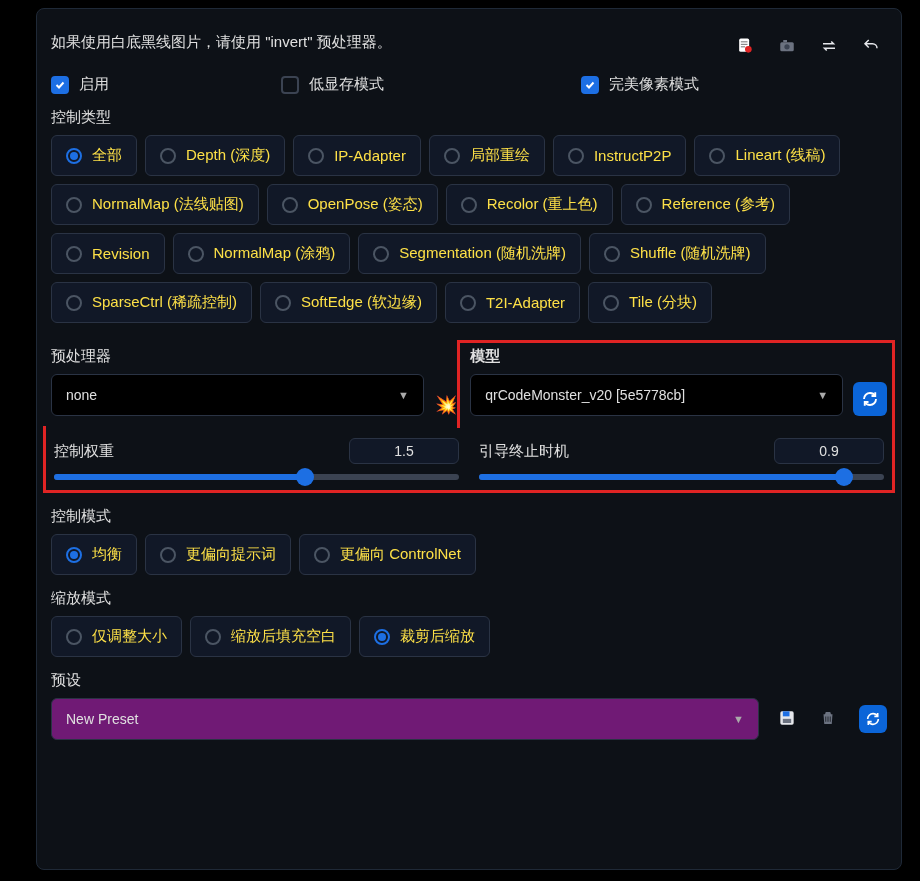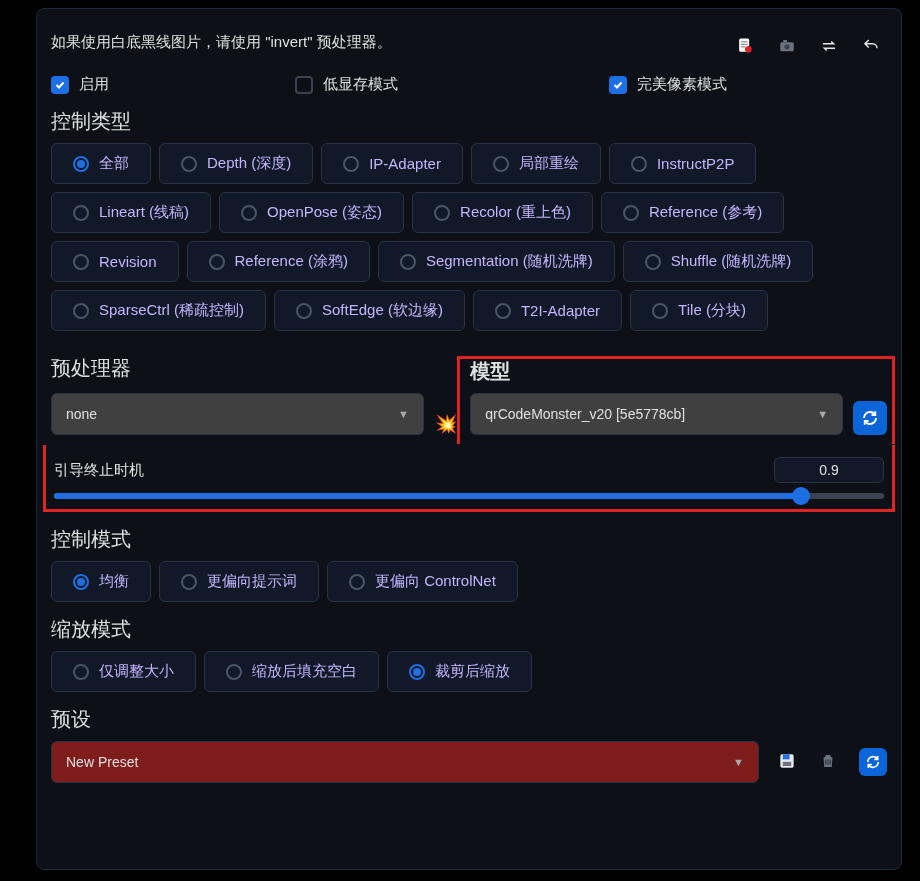--- a/index.html
+++ b/index.html
@@ -25,64 +25,64 @@
   display: flex;
   justify-content: space-between;
   align-items: flex-start;
   margin-bottom: 14px;
   padding-top: 16px;
 }
 .hint-text { color: #e0e0e0; font-size: 15px; }
 .top-icons { display: flex; gap: 22px; margin-top: 4px; margin-right: 6px;}
 .top-icons .ticon { width: 20px; height: 18px; display: flex; align-items: center; justify-content: center; cursor: pointer; }
 
-.check-row { display: flex; gap: 24px; margin: 20px 0 8px 0; text-align: center; }
+.check-row { display: flex; gap: 10px; margin: 20px 0 8px 0; text-align: center; }
 .check-item { display: flex; align-items: center; gap: 10px; font-size: 15px; }
 .chk {
   width: 18px; height: 18px;
   border: 2px solid #3b4352;
   border-radius: 4px;
   background: #0d1117;
   display: flex; align-items: center; justify-content: center;
   cursor: pointer;
 }
 .chk.on { background: #1d6fe3; border-color: #1d6fe3; }
 .chk.on svg { display: block; }
 .chk svg { display: none; }
 
-.section-label { font-size: 20px; margin: 14px 0 8px 0; }
+.section-label { font-size: 15px; margin: 14px 0 8px 0; }
 
 .radio-wrap { display: flex; flex-wrap: wrap; gap: 8px; }
 .radio-btn {
   border: 1px solid #2a3344;
   border-radius: 6px;
-  padding: 10px 21px;
+  padding: 10px 14px;
   display: flex; align-items: center; gap: 10px;
   background: #111827;
-  color: #c4b5fd;
+  color: #fde047;
   cursor: pointer;
   font-size: 15px;
 }
 .radio-dot {
   width: 16px; height: 16px; border-radius: 50%;
   border: 2px solid #4b5563;
   display: flex; align-items: center; justify-content: center;
 }
 .radio-btn.selected .radio-dot { border-color: #1d6fe3; }
 .radio-btn.selected .radio-dot::after {
   content: ""; width: 8px; height: 8px; border-radius: 50%; background: #1d6fe3;
 }
 
 .hl-red { border: 3px solid #e02424; padding: 6px 8px 10px 8px; }
 .hl-red.bottom { border-top: none; padding-top:12px; }
 
 .row-two { display: flex; gap: 10px; align-items: flex-end; }
 .col { flex: 1; }
 .dropdown {
-  background: #404040;
+  background: #000000;
   border: 1px solid #2a3344;
   border-radius: 6px;
   padding: 12px 14px;
   display: flex; justify-content: space-between; align-items: center;
   cursor: pointer;
   text-align: right;
 }
 .caret { color: #aaa; font-size: 11px; }
 .explode { font-size: 18px; padding: 0 2px; }
 .refresh-btn {
@@ -120,21 +120,21 @@
   position: absolute; top: 50%;
   transform: translate(-50%, -50%);
   width: 18px; height: 18px;
   background: #1d6fe3; border-radius: 50%;
   cursor: pointer;
 }
 
 .preset-row { display: flex; align-items: center; gap: 18px; margin-top: 6px; }
 .preset-select {
   flex: 1;
-  background: #7f1d1d;
+  background: #701a75;
   border: 1px solid #2a3344;
   border-radius: 6px;
   padding: 12px 14px;
   display: flex; justify-content: space-between; align-items: center;
   cursor: pointer;
 }
 .preset-actions { display: flex; gap: 22px; align-items: center; }
 .preset-actions .picon { cursor: pointer; }
 </style>
 </head>
@@ -217,37 +217,41 @@
       <div class="radio-btn">
         <span class="radio-dot"></span>
         <span>InstructP2P</span>
       </div>
       <div class="radio-btn">
         <span class="radio-dot"></span>
         <span>Lineart (线稿)</span>
       </div>
       <div class="radio-btn">
         <span class="radio-dot"></span>
+        <span>NormalMap (法线贴图)</span>
+      </div>
+      <div class="radio-btn">
+        <span class="radio-dot"></span>
         <span>OpenPose (姿态)</span>
       </div>
       <div class="radio-btn">
         <span class="radio-dot"></span>
         <span>Recolor (重上色)</span>
       </div>
       <div class="radio-btn">
         <span class="radio-dot"></span>
         <span>Reference (参考)</span>
       </div>
       <div class="radio-btn">
         <span class="radio-dot"></span>
         <span>Revision</span>
       </div>
       <div class="radio-btn">
         <span class="radio-dot"></span>
-        <span>Reference (涂鸦)</span>
+        <span>NormalMap (涂鸦)</span>
       </div>
       <div class="radio-btn">
         <span class="radio-dot"></span>
         <span>Segmentation (随机洗牌)</span>
       </div>
       <div class="radio-btn">
         <span class="radio-dot"></span>
         <span>Shuffle (随机洗牌)</span>
       </div>
       <div class="radio-btn">
@@ -297,20 +301,30 @@
             <path d="M19 3v5h-5M5 21v-5h5"></path>
           </svg>
       </div>
     </div>
   </div>
 
   <div class="hl-red bottom" style="margin-top:10px; margin-left:-8px; margin-right:-8px;">
     <div class="slider-row">
       <div class="slider-col">
         <div class="slider-head">
+          <span class="slider-label">控制权重</span>
+          <span class="slider-val">1.5</span>
+        </div>
+        <div class="slider-track">
+          <div class="slider-fill" style="width:62%"></div>
+          <div class="slider-thumb" style="left:62%"></div>
+        </div>
+      </div>
+      <div class="slider-col">
+        <div class="slider-head">
           <span class="slider-label">引导终止时机</span>
           <span class="slider-val">0.9</span>
         </div>
         <div class="slider-track">
           <div class="slider-fill" style="width:90%"></div>
           <div class="slider-thumb" style="left:90%"></div>
         </div>
       </div>
     </div>
   </div>

